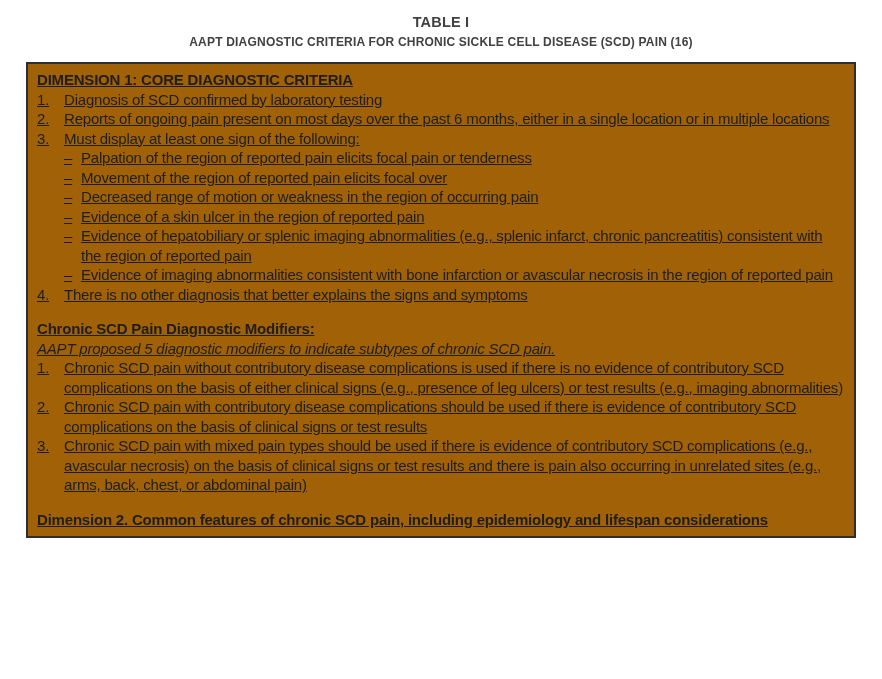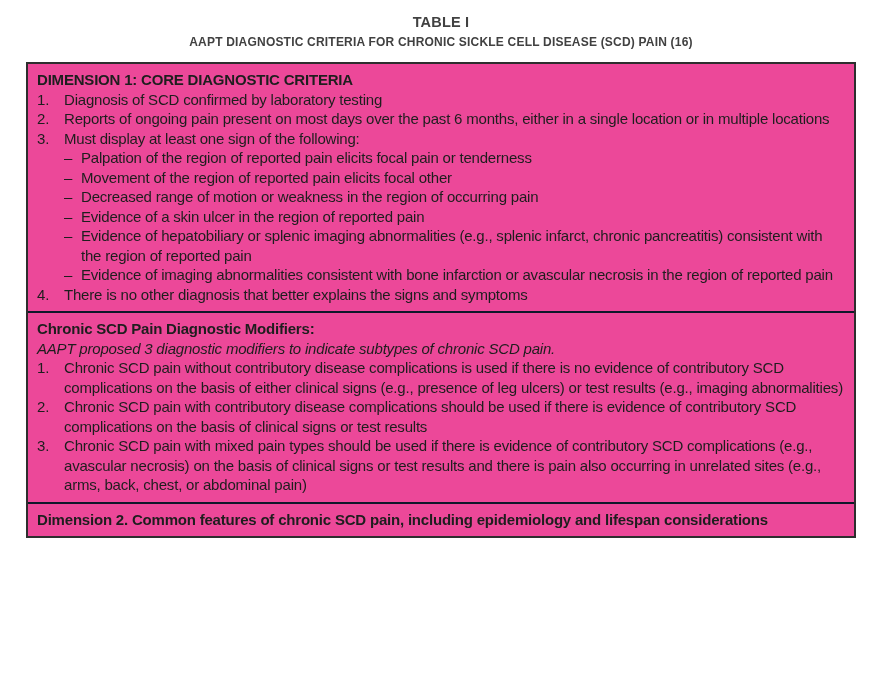--- a/index.html
+++ b/index.html
@@ -18,29 +18,30 @@
     font-weight: bold;
     color: #414141;
     letter-spacing: 0.2px;
   }
   .caption-line1 { font-size: 14.5px; line-height: 19px; }
   .caption-line2 { font-size: 12px; line-height: 21px; }
 
   .table-box {
     margin: 9px 26px 0 26px;
     border: 2px solid #2e2e2e;
-    background: #ec4899;
+    background: #a16207;
+    text-decoration: underline;
   }
   .sec {
     padding: 6px 9px 7px 9px;
     font-size: 15px;
     line-height: 19.5px;
     letter-spacing: -0.2px;
   }
-  .sec + .sec { border-top: 2px solid #0f172a; }
+  .sec + .sec { border-top: 2px solid #a16207; }
 
   .sec-heading { font-weight: bold; }
   .italic-line { font-style: italic; }
 
   .oli { display: flex; }
   .oli .num { flex: 0 0 27px; }
   .oli .txt { flex: 1; }
 
   .dash-li { display: flex; margin-left: 27px; }
   .dash-li .dash { flex: 0 0 17px; }
@@ -71,21 +72,21 @@
         <div class="oli">
           <span class="num">3.</span>
           <span class="txt">Must display at least one sign of the following:</span>
         </div>
         <div class="dash-li">
           <span class="dash">–</span>
           <span class="txt">Palpation of the region of reported pain elicits focal pain or tenderness</span>
         </div>
         <div class="dash-li">
           <span class="dash">–</span>
-          <span class="txt">Movement of the region of reported pain elicits focal other</span>
+          <span class="txt">Movement of the region of reported pain elicits focal over</span>
         </div>
         <div class="dash-li">
           <span class="dash">–</span>
           <span class="txt">Decreased range of motion or weakness in the region of occurring pain</span>
         </div>
         <div class="dash-li">
           <span class="dash">–</span>
           <span class="txt">Evidence of a skin ulcer in the region of reported pain</span>
         </div>
         <div class="dash-li">
@@ -96,21 +97,21 @@
           <span class="dash">–</span>
           <span class="txt">Evidence of imaging abnormalities consistent with bone infarction or avascular necrosis in the region of reported pain</span>
         </div>
         <div class="oli">
           <span class="num">4.</span>
           <span class="txt">There is no other diagnosis that better explains the signs and symptoms</span>
         </div>
       </section>
     <section class="sec" id="sec-1">
         <div class="sec-heading">Chronic SCD Pain Diagnostic Modifiers:</div>
-        <div class="italic-line">AAPT proposed 3 diagnostic modifiers to indicate subtypes of chronic SCD pain.</div>
+        <div class="italic-line">AAPT proposed 5 diagnostic modifiers to indicate subtypes of chronic SCD pain.</div>
         <div class="oli">
           <span class="num">1.</span>
           <span class="txt">Chronic SCD pain without contributory disease complications is used if there is no evidence of contributory SCD complications on the basis of either clinical signs (e.g., presence of leg ulcers) or test results (e.g., imaging abnormalities)</span>
         </div>
         <div class="oli">
           <span class="num">2.</span>
           <span class="txt">Chronic SCD pain with contributory disease complications should be used if there is evidence of contributory SCD complications on the basis of clinical signs or test results</span>
         </div>
         <div class="oli">
           <span class="num">3.</span>

